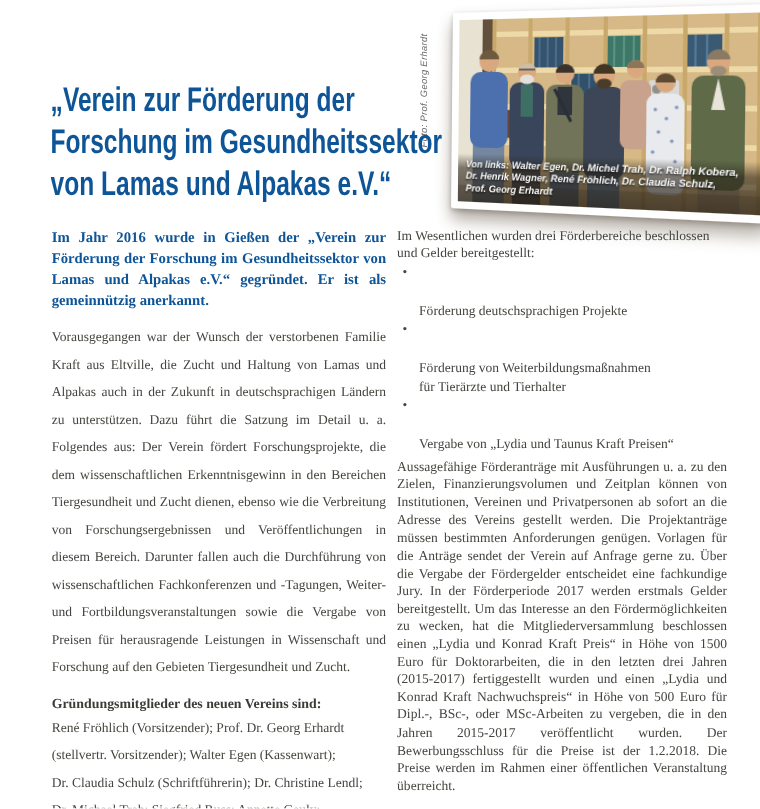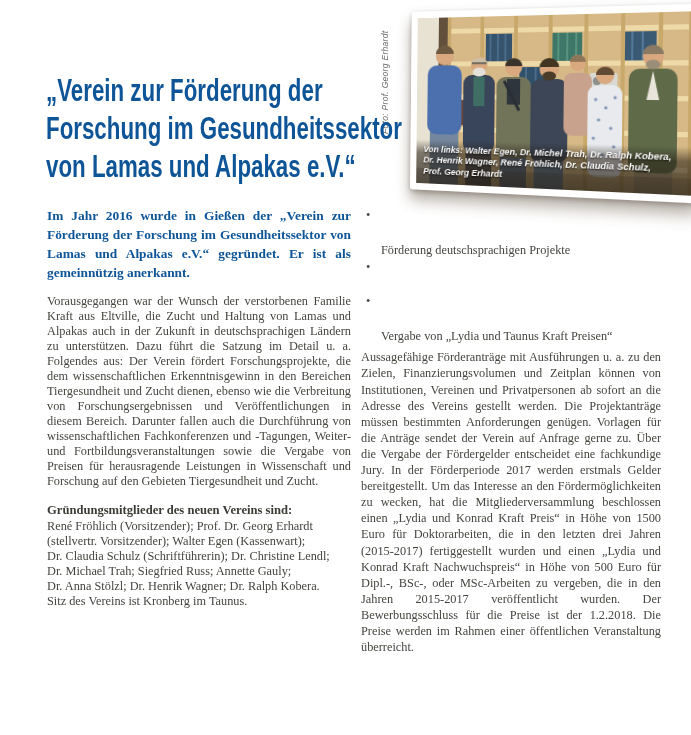--- a/index.html
+++ b/index.html
@@ -12,21 +12,21 @@
          font-size:31px;line-height:38px;color:#0e5598;white-space:pre-line;
          transform:scaleX(0.72);transform-origin:0 0;letter-spacing:0;}
 
   
   .col{position:absolute;top:206px;}
   .col-left{left:47px;width:304px;}
   .col-right{left:361px;width:300px;}
   p{margin:0;}
   .intro{font-weight:bold;color:#0e5598;font-size:13.4px;line-height:19px;
          text-align:justify;margin-bottom:12px;}
-  .body{font-size:12.3px;line-height:15px;}
+  .body{font-size:12.3px;line-height:25px;}
   .col-right .body{line-height:16.1px;}
   .j{text-align:justify;}
   .pre{white-space:pre-line;}
   .mb{margin-bottom:13px;}
   .founders-heading{font-weight:bold;color:#3c3b36;font-size:12.6px;line-height:17px;}
 
   
   ul.bullets{list-style:none;margin:1px 0 4px 0;padding:0;}
   ul.bullets li{position:relative;padding-left:20px;font-size:12.3px;line-height:17.3px;
                 white-space:pre-line;}
@@ -179,27 +179,30 @@
     <p class="body founders-heading">Gründungsmitglieder des neuen Vereins sind:</p>
     <p class="body pre mb">René Fröhlich (Vorsitzender); Prof. Dr. Georg Erhardt
 (stellvertr. Vorsitzender); Walter Egen (Kassenwart);
 Dr. Claudia Schulz (Schriftführerin); Dr. Christine Lendl;
 Dr. Michael Trah; Siegfried Russ; Annette Gauly;
 Dr. Anna Stölzl; Dr. Henrik Wagner; Dr. Ralph Kobera.
 Sitz des Vereins ist Kronberg im Taunus.</p>
   </div>
 
   <div class="col col-right">
+    <p class="body">Im Wesentlichen wurden drei Förderbereiche beschlossen und Gelder bereitgestellt:</p>
     <ul class="bullets">
       <li>
         <span class="glyph">•</span>
         <span>Förderung deutschsprachigen Projekte</span>
       </li>
       <li>
         <span class="glyph">•</span>
+        <span>Förderung von Weiterbildungsmaßnahmen
+für Tierärzte und Tierhalter</span>
       </li>
       <li>
         <span class="glyph">•</span>
         <span>Vergabe von „Lydia und Taunus Kraft Preisen“</span>
       </li>
     </ul>
     <p class="body j">Aussagefähige Förderanträge mit Ausführungen u. a. zu den Zielen, Finanzierungsvolumen und Zeitplan können von Institutionen, Vereinen und Privatpersonen ab sofort an die Adresse des Vereins gestellt werden. Die Projektanträge müssen bestimmten Anforderungen genügen. Vorlagen für die Anträge sendet der Verein auf Anfrage gerne zu. Über die Vergabe der Fördergelder entscheidet eine fachkundige Jury. In der Förderperiode 2017 werden erstmals Gelder bereitgestellt. Um das Interesse an den Fördermöglichkeiten zu wecken, hat die Mitgliederversammlung beschlossen einen „Lydia und Konrad Kraft Preis“ in Höhe von 1500 Euro für Doktorarbeiten, die in den letzten drei Jahren (2015-2017) fertiggestellt wurden und einen „Lydia und Konrad Kraft Nachwuchspreis“ in Höhe von 500 Euro für Dipl.-, BSc-, oder MSc-Arbeiten zu vergeben, die in den Jahren 2015-2017 veröffentlicht wurden. Der Bewerbungsschluss für die Preise ist der 1.2.2018. Die Preise werden im Rahmen einer öffentlichen Veranstaltung überreicht.</p>
 
   </div>
 

